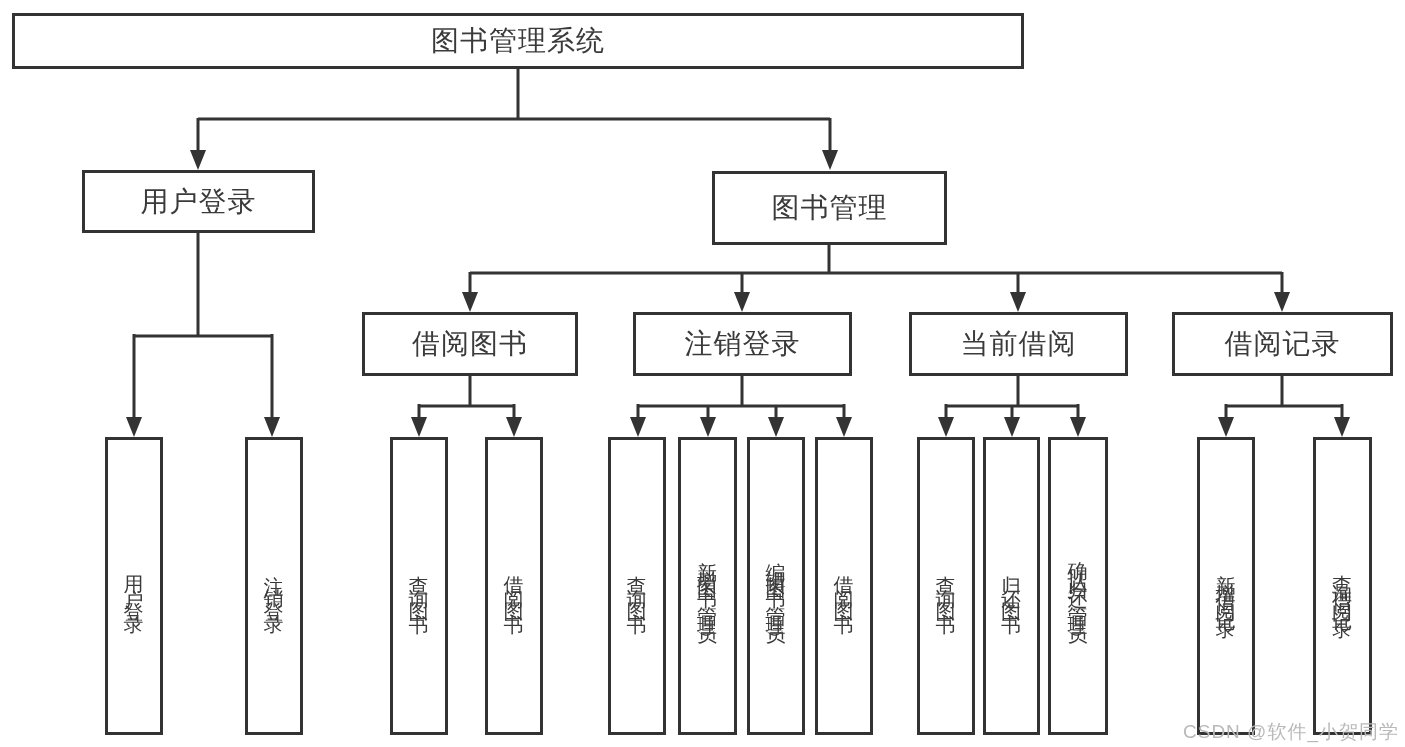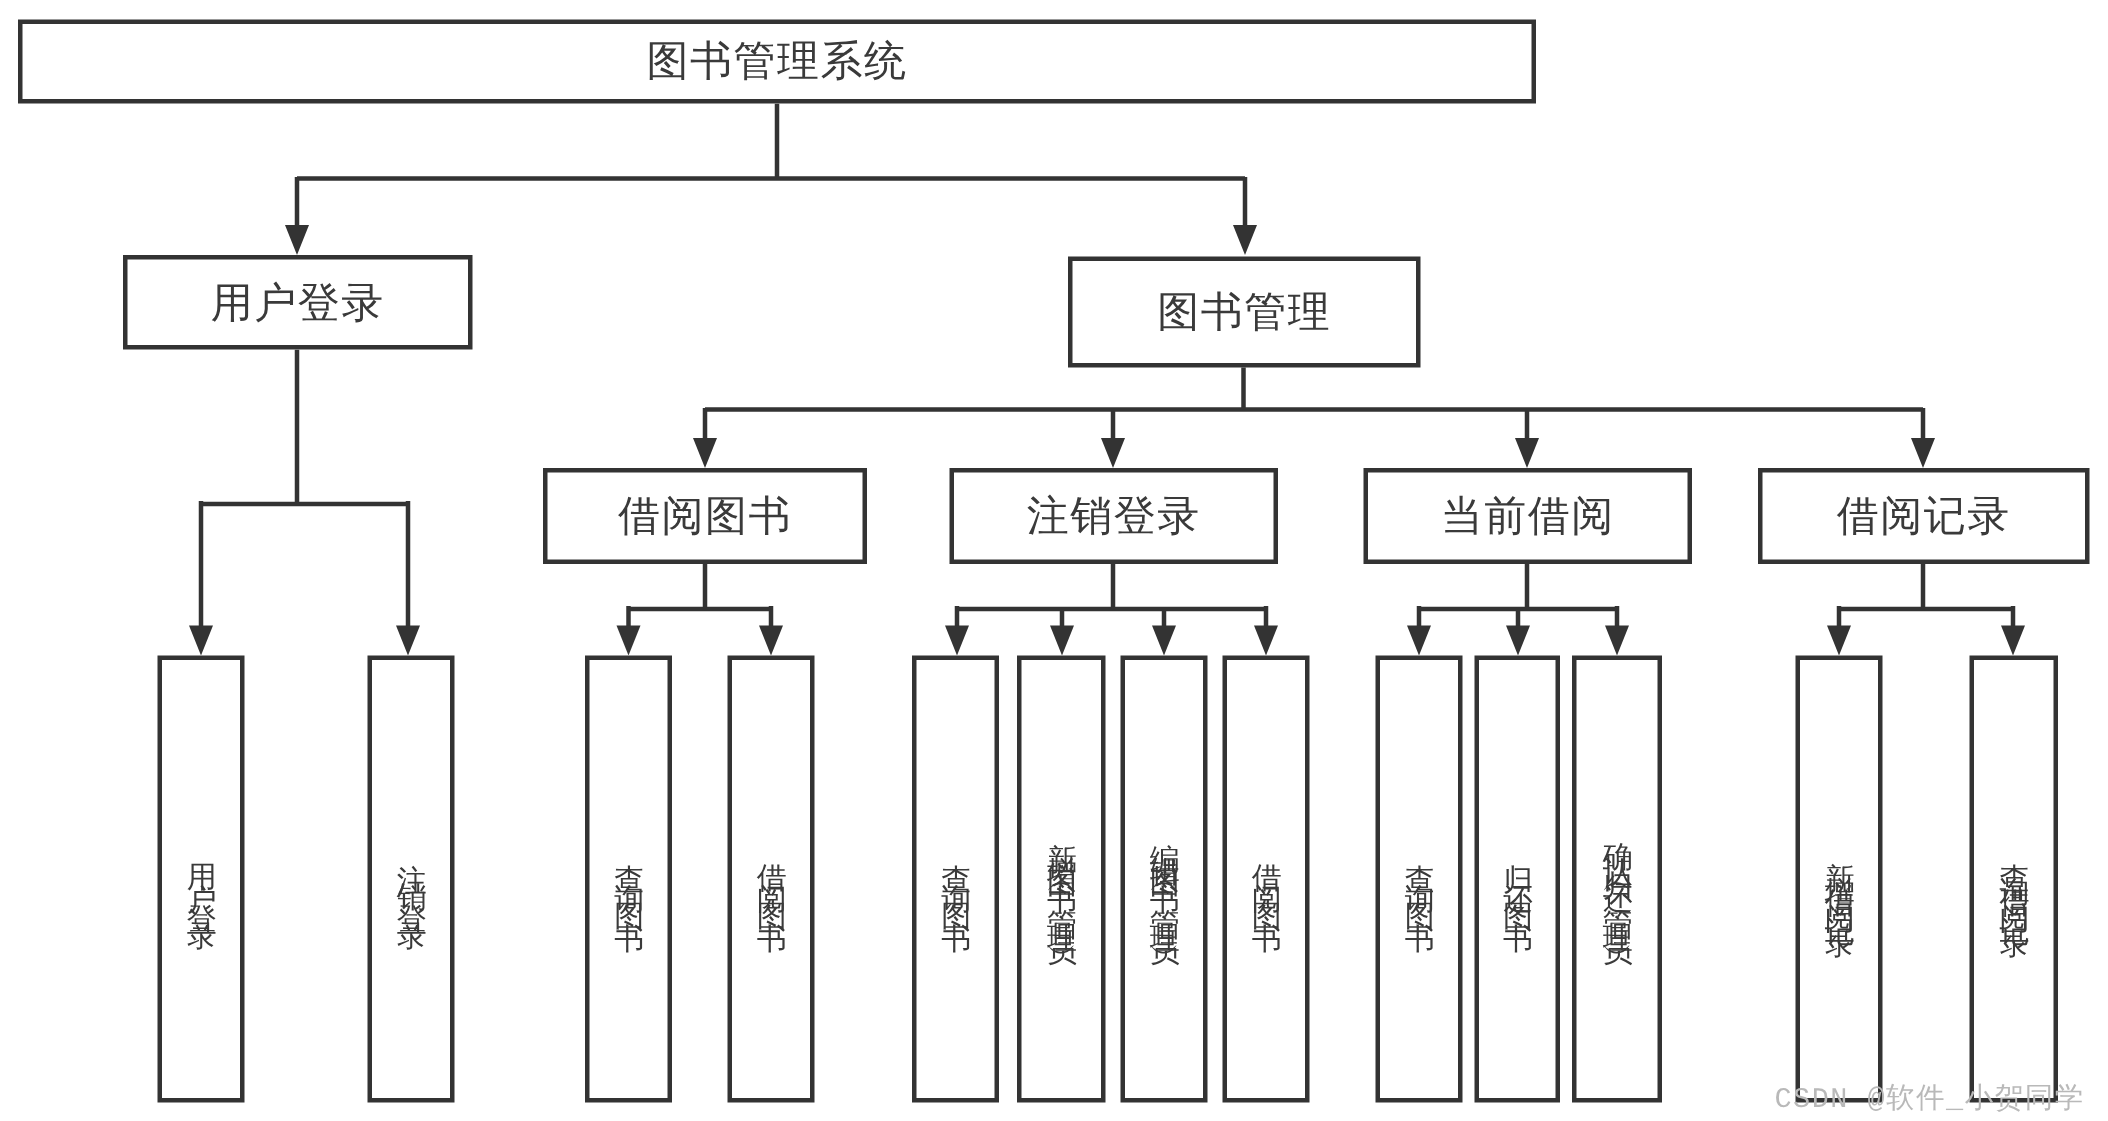--- a/index.html
+++ b/index.html
@@ -61,21 +61,20 @@
   }
   .watermark {
     position: absolute;
     left: 1183px;
     top: 719px;
     font-size: 19px;
     letter-spacing: 1px;
     color: var(--color-watermark, #b9b9b9);
     white-space: nowrap;
     z-index: 3;
-    font-family: Liberation Mono, monospace;
   }
 </style>
 </head>
 <body>
 
 <div class="stage">
 
   <svg class="connector" width="1405" height="747" viewBox="0 0 1405 747">
     <path d="M518 69 V119 M198 119 H830 M198 118 V152 M830 118 V152"></path>
     <path d="M198 233 V336 M134 336 H272 M134 334 V419 M272 334 V419"></path>

